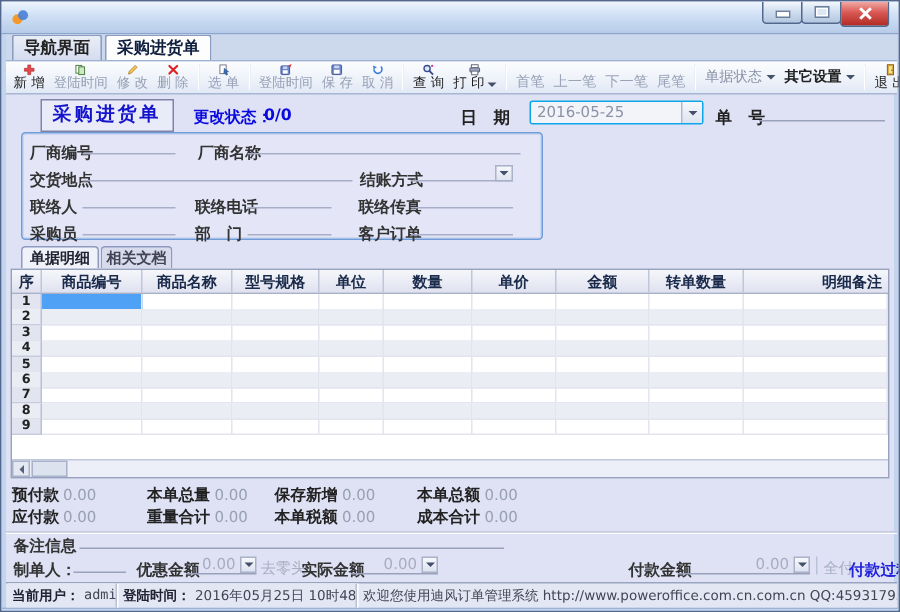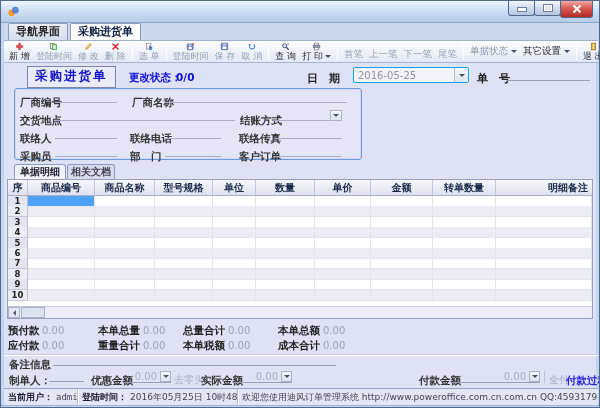--- a/index.html
+++ b/index.html
@@ -205,21 +205,21 @@
     <div class="tb-sep"></div>
     <div class="tb-nav">首笔</div>
     <div class="tb-nav">上一笔</div>
     <div class="tb-nav">下一笔</div>
     <div class="tb-nav">尾笔</div>
     <div class="tb-sep"></div>
     <div class="tb-menu dim">
       <span>单据状态</span>
         <span class="dd"></span>
     </div>
-    <div class="tb-menu" style="font-weight:normal;">
+    <div class="tb-menu" style="font-weight:bold;">
       <span>其它设置</span>
         <span class="dd"></span>
     </div>
     <div class="tb-sep"></div>
     <div class="tb-btn">
       <svg viewBox="0 0 14 14">
           <rect x="4" y="1.8" width="6.4" height="10.4" fill="#f7c64e" stroke="#8a5a10"></rect>
           <rect x="5.2" y="3" width="4" height="8" fill="#fbe08e" stroke="#b98720" stroke-width="0.5"></rect>
           <circle cx="8.6" cy="7.4" r="0.7" fill="#6a4408"></circle>
         </svg>
@@ -389,47 +389,35 @@
           <div class="td"></div>
           <div class="td"></div>
           <div class="td"></div>
           <div class="td"></div>
           <div class="td"></div>
           <div class="td"></div>
           <div class="td"></div>
           <div class="td"></div>
           <div class="td"></div>
         </div>
-        <div class="tgrid tr alt">
-          <div class="td seq">10</div>
-          <div class="td"></div>
-          <div class="td"></div>
-          <div class="td"></div>
-          <div class="td"></div>
-          <div class="td"></div>
-          <div class="td"></div>
-          <div class="td"></div>
-          <div class="td"></div>
-          <div class="td"></div>
-        </div>
       </div>
     <div class="hscroll">
       <div class="sb-btn">
           <span class="sb-arrow"></span>
         </div>
       <div class="sb-thumb"></div>
     </div>
   </div>
 
   <div class="totals">
     <div class="tlbl" style="left:4px;top:4px;">预付款</div>
     <div class="tval" style="left:38px;top:5px;">0.00</div>
     <div class="tlbl" style="left:94px;top:4px;">本单总量</div>
     <div class="tval" style="left:139px;top:5px;">0.00</div>
-    <div class="tlbl" style="left:179px;top:4px;">总量合计</div>
+    <div class="tlbl" style="left:179px;top:4px;">保存新增</div>
     <div class="tval" style="left:224px;top:5px;">0.00</div>
     <div class="tlbl" style="left:274px;top:4px;">本单总额</div>
     <div class="tval" style="left:319px;top:5px;">0.00</div>
 
     <div class="tlbl" style="left:4px;top:19px;">应付款</div>
     <div class="tval" style="left:38px;top:20px;">0.00</div>
     <div class="tlbl" style="left:94px;top:19px;">重量合计</div>
     <div class="tval" style="left:139px;top:20px;">0.00</div>
     <div class="tlbl" style="left:179px;top:19px;">本单税额</div>
     <div class="tval" style="left:224px;top:20px;">0.00</div>

